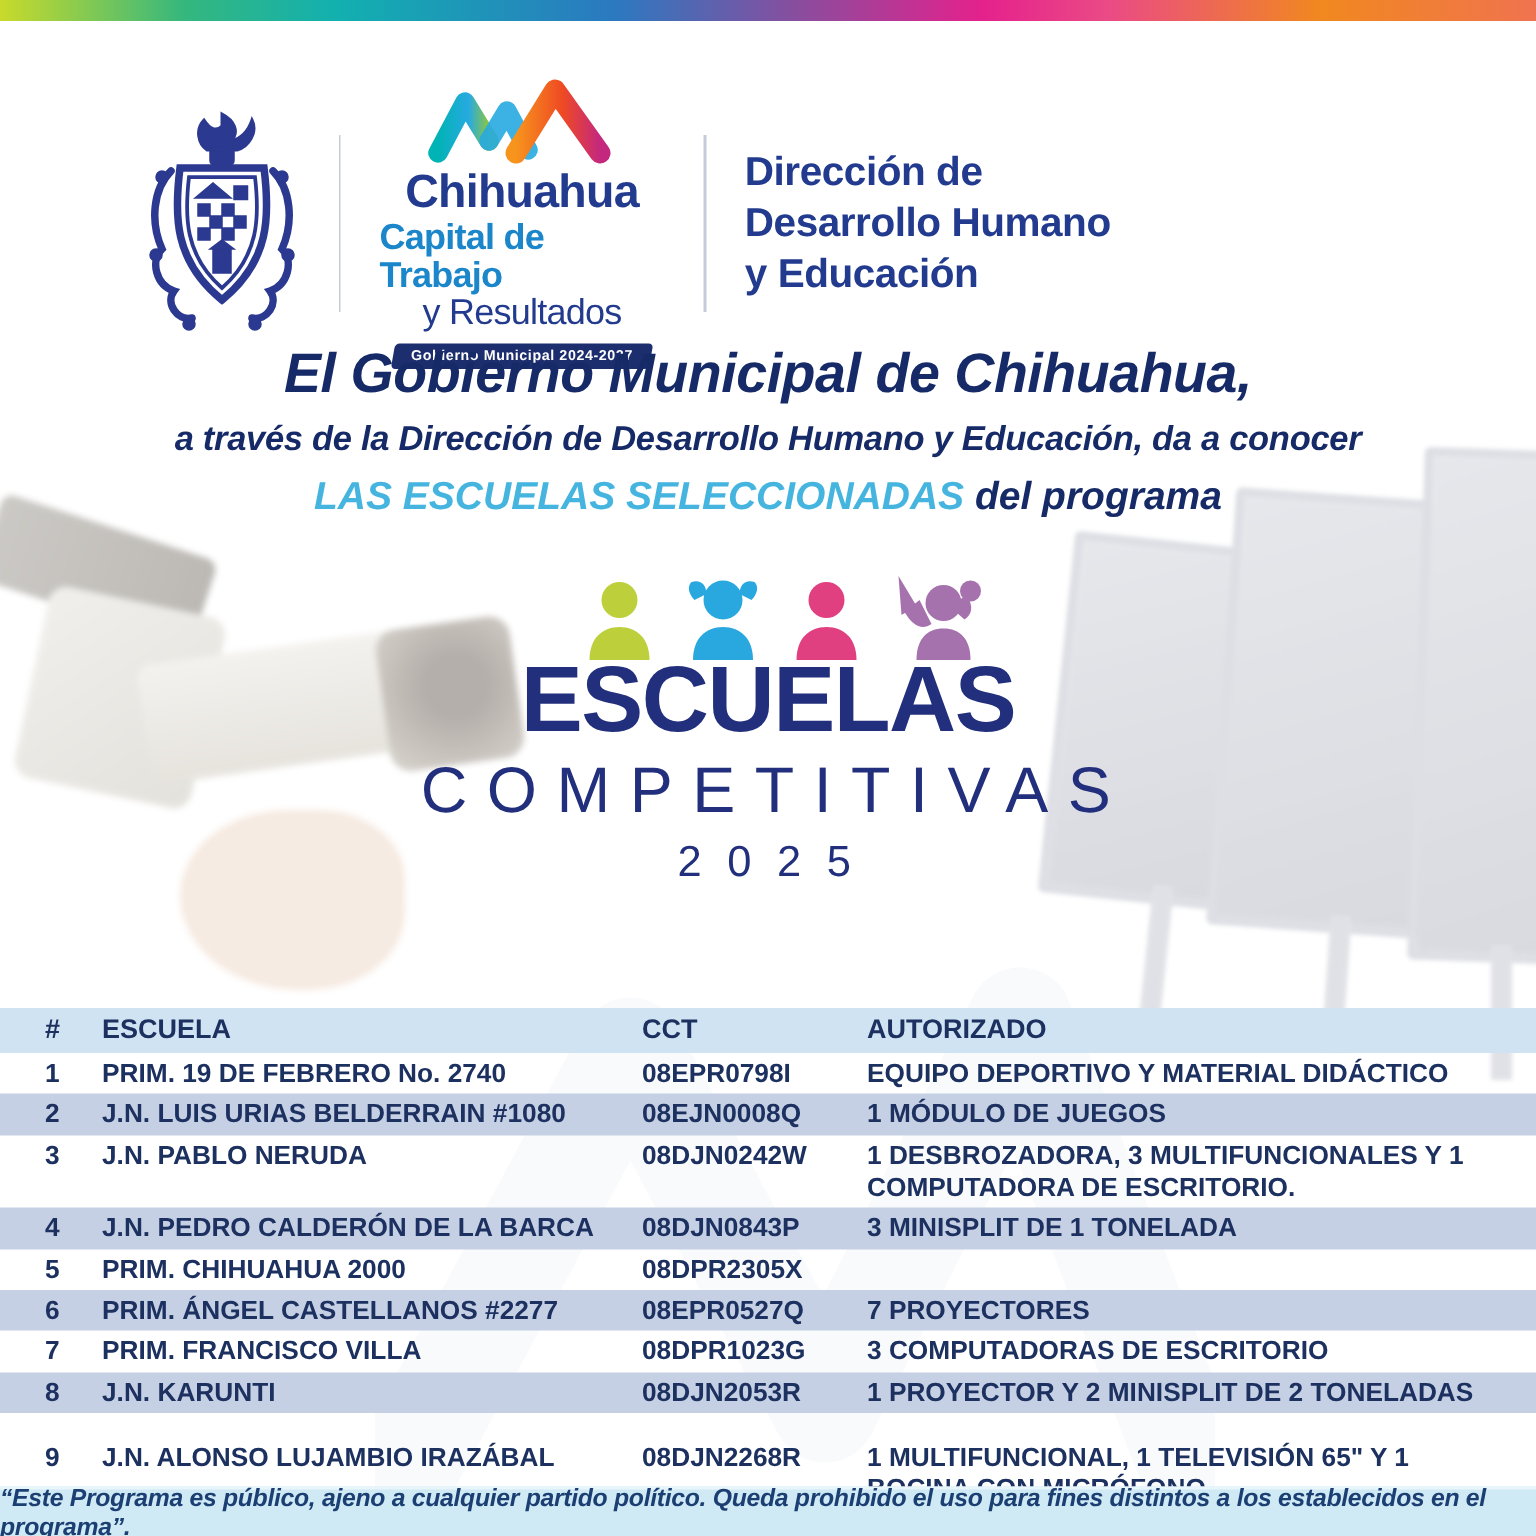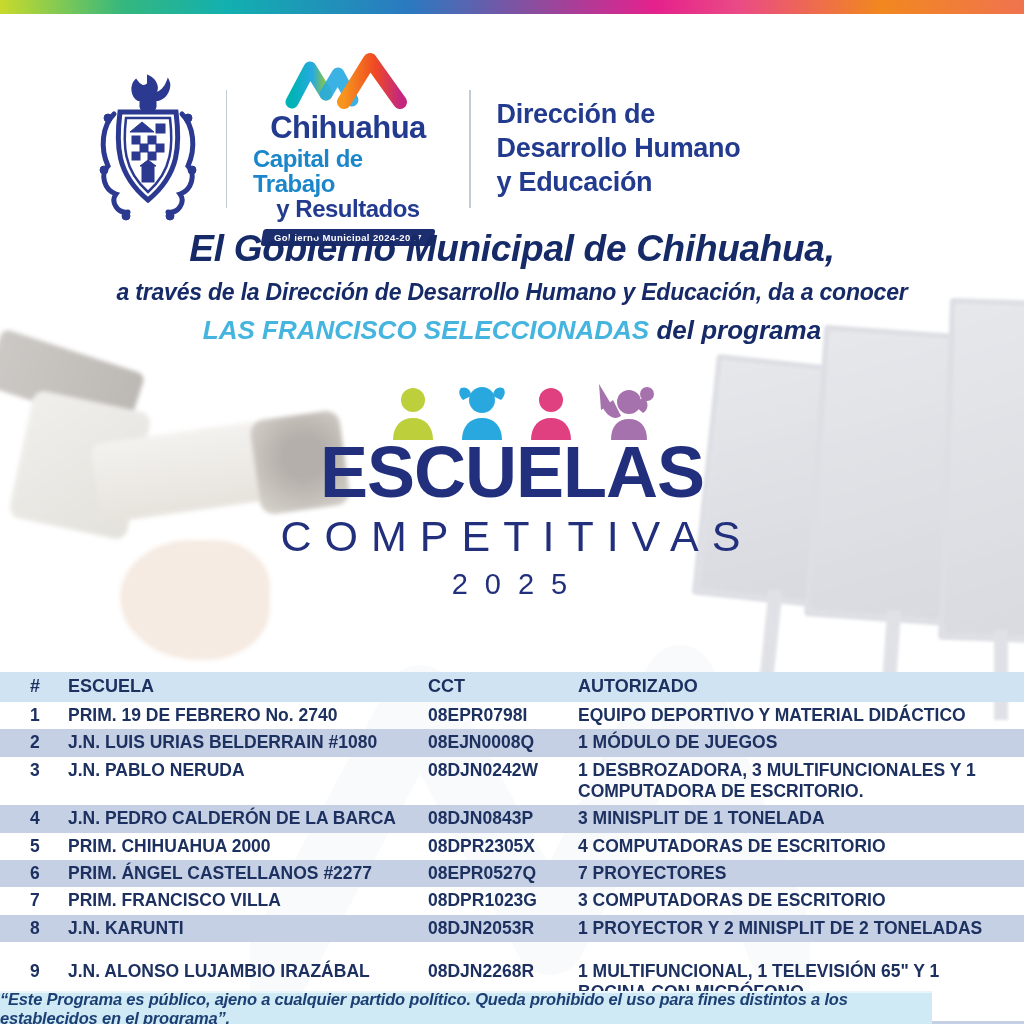--- a/index.html
+++ b/index.html
@@ -30,56 +30,56 @@
     background:linear-gradient(90deg,#c9da2b 0%, #35b77e 12%, #12b0b0 22%, #2b79c0 40%, #8a4d9e 52%, #e5218c 64%, #ea4a86 72%, #f1881f 86%, #f0734f 100%);}
 
   
   .header{position:absolute; left:0; top:52px; width:836px; display:flex; justify-content:center; align-items:center; gap:26px;}
   .crest{width:104px; height:150px;}
   .v-divider{width:1.5px; height:118px; background:#c4cbd9;}
   .brand{display:flex; flex-direction:column; align-items:center; width:190px;}
   .brand-m{width:132px; height:58px; margin-bottom:2px;}
   .brand-name{font-size:31px; font-weight:bold; color:#233b8f; letter-spacing:-0.5px; line-height:1;}
   .brand-tag1{font-size:24px; font-weight:bold; color:#1b86c9; letter-spacing:-0.5px; line-height:1.05; margin-top:3px;}
-  .brand-tag2{font-size:24px; font-weight:bold; color:#233b8f; letter-spacing:-0.5px; line-height:1.05;}
+  .brand-tag2{font-size:24px; font-weight:normal; color:#233b8f; letter-spacing:-0.5px; line-height:1.05;}
   .brand-pill{margin-top:7px; background:#1d2e6e; color:#ffffff; font-size:9.5px; font-weight:bold; letter-spacing:.4px; padding:3px 12px; border-radius:3px; transform:skewX(-10deg);}
   .brand-pill span{display:inline-block; transform:skewX(10deg);}
   .dept{font-size:27px; font-weight:bold; color:#233b8f; line-height:1.25; letter-spacing:-0.3px;}
 
   
   .intro{position:absolute; left:0; top:228px; width:1024px; text-align:center; color:#152a67;}
   .intro-l1{font-size:37px; font-weight:bold; font-style:italic; letter-spacing:-0.3px;}
   .intro-l2{font-size:23px; font-weight:600; font-style:italic; margin-top:9px; letter-spacing:-0.2px;}
   .intro-l3{font-size:26px; font-style:italic; margin-top:9px;}
   .intro-l3 .hl{color:#45b5e0; font-weight:bold;}
   .intro-l3 .rest{color:#152a67; font-weight:bold;margin-top:16px;}
 
   
   .title-block{position:absolute; left:0; top:380px; width:1024px; text-align:center;}
   .kids{display:flex; justify-content:center; gap:14px; margin-left:18px; height:60px; align-items:flex-end;}
   .kids svg{display:block;}
-  .title-main{font-size:72px; font-weight:bold; color:#222f7d; line-height:.95; letter-spacing:-1px; margin-top:-2px;}
+  .title-main{font-size:62px; font-weight:bold; color:#222f7d; line-height:.95; letter-spacing:-1px; margin-top:-2px;}
   .title-sub{font-size:43px; font-weight:500; color:#222f7d; letter-spacing:13px; margin-top:6px; margin-left:10px;}
   .title-year{font-size:29px; font-weight:500; color:#222f7d; letter-spacing:17px; margin-top:7px; margin-left:12px;}
 
   
   .table{position:absolute; left:0; top:672px; width:1024px; font-weight:600; color:#1d3160;}
   .trow{display:grid; grid-template-columns:30px 38px 360px 150px auto; align-items:start; padding:3px 18px 3px 0; font-size:17.5px; line-height:1.22;}
   .trow > div{padding-right:8px;}
   .thead{background:#d0e3f2; font-weight:bold; font-size:18px; padding-top:4px; padding-bottom:4px;}
   .stripe{background:#c6d0e4;}
   .cell-num{grid-column:2; }
   .cell-esc{grid-column:3;}
   .cell-cct{grid-column:4;}
   .cell-aut{grid-column:5;}
   .gap-above{margin-top:16px;}
   .gap-below{margin-bottom:14px;}
 
   
-  .footer{position:absolute; left:0; bottom:0; width:932px; height:31px; background:#cfe9f5; border-top:2px solid #e8f6fb; display:flex; align-items:center; justify-content:center;}
+  .footer{position:absolute; left:0; bottom:0; width:1024px; height:31px; background:#cfe9f5; border-top:2px solid #e8f6fb; display:flex; align-items:center; justify-content:center;}
   .footer-text{font-size:16.5px; font-style:italic; font-weight:600; color:#1c3f73; letter-spacing:-0.2px;}
 </style>
 </head>
 <body>
 
 <div id="canvas">
 
   <div class="bg-layer">
     <div class="bg-left">
       <div class="drill"></div>
@@ -171,21 +171,21 @@
       <div>Dirección de</div>
       <div>Desarrollo Humano</div>
       <div>y Educación</div>
     </div>
   </div>
 
   <div class="intro">
     <div class="intro-l1">El Gobierno Municipal de Chihuahua,</div>
     <div class="intro-l2">a través de la Dirección de Desarrollo Humano y Educación, da a conocer</div>
     <div class="intro-l3">
-      <span class="hl">LAS FRANCISCO SELECCIONADAS</span><span class="rest"> del programa</span>
+      <span class="hl">LAS ESCUELAS SELECCIONADAS</span><span class="rest"> del programa</span>
     </div>
   </div>
 
   <div class="title-block">
     <div class="kids">
       <svg width="52" height="56" viewBox="0 0 52 56">
         <circle cx="26" cy="16" r="12" fill="#bdd03c"></circle>
         <path d="M6 56 C6 42 14 34 26 34 C38 34 46 42 46 56 Z" fill="#bdd03c"></path>
       </svg>
       <svg width="58" height="56" viewBox="0 0 58 56">
@@ -241,21 +241,20 @@
     <div class="trow stripe">
       <div class="cell-num">4</div>
       <div class="cell-esc">J.N. PEDRO CALDERÓN DE LA BARCA</div>
       <div class="cell-cct">08DJN0843P</div>
       <div class="cell-aut">3 MINISPLIT DE 1 TONELADA</div>
     </div>
     <div class="trow">
       <div class="cell-num">5</div>
       <div class="cell-esc">PRIM. CHIHUAHUA 2000</div>
       <div class="cell-cct">08DPR2305X</div>
-      <div class="cell-aut">4 COMPUTADORAS DE ESCRITORIO</div>
     </div>
     <div class="trow stripe">
       <div class="cell-num">6</div>
       <div class="cell-esc">PRIM. ÁNGEL CASTELLANOS #2277</div>
       <div class="cell-cct">08EPR0527Q</div>
       <div class="cell-aut">7 PROYECTORES</div>
     </div>
     <div class="trow">
       <div class="cell-num">7</div>
       <div class="cell-esc">PRIM. FRANCISCO VILLA</div>

